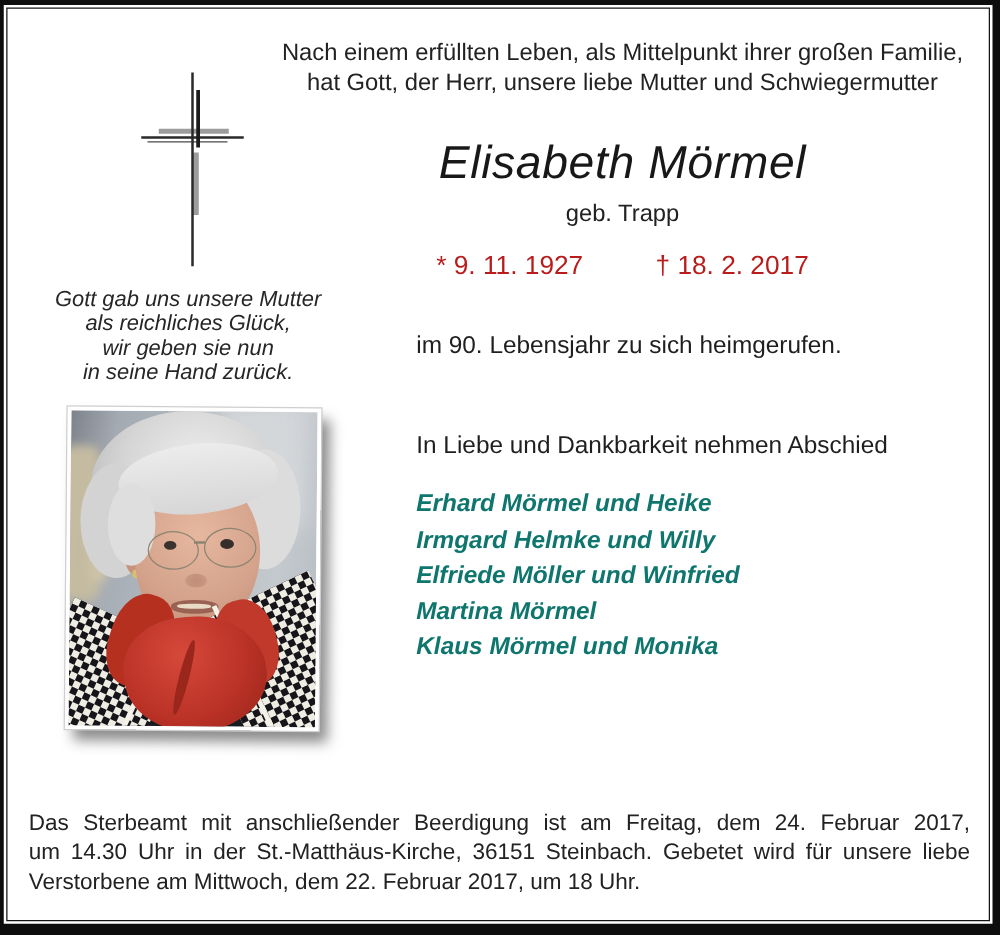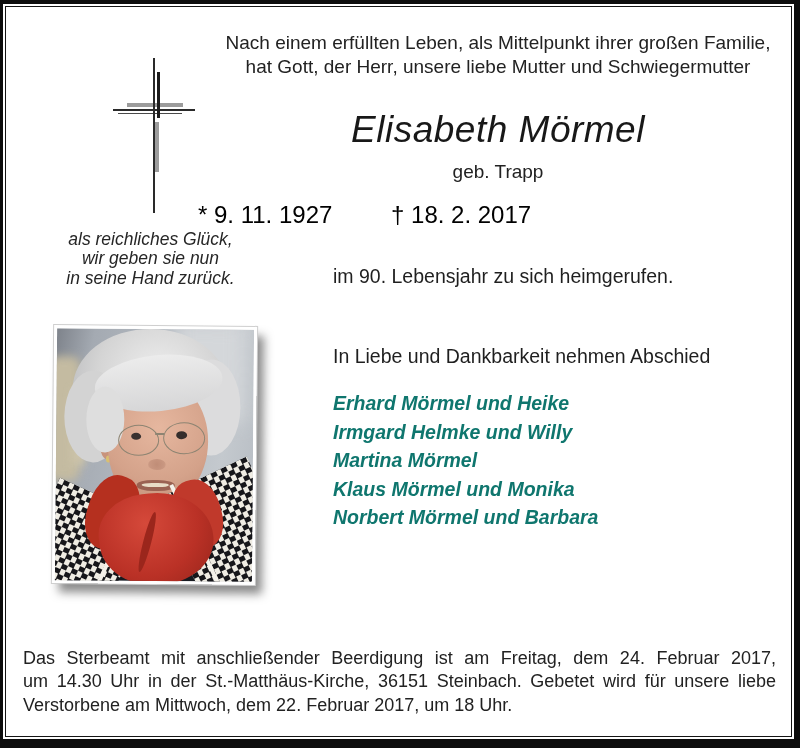--- a/index.html
+++ b/index.html
@@ -30,21 +30,21 @@
     text-align:center;font-size:37px;line-height:44px;
     font-style:italic;font-weight:400;color:#181818;
     letter-spacing:.5px;
   }
   .maiden{
     position:absolute;left:195px;top:157px;width:600px;
     text-align:center;font-size:19px;color:#222;
   }
   .dates{
     position:absolute;left:195px;top:197px;width:600px;
-    text-align:left;font-size:24px;color:#000000;
+    text-align:center;font-size:21px;color:#b91c1c;
   }
   .dates .death{margin-left:52px;}
   .poem{
     position:absolute;left:15px;top:226px;width:265px;
     text-align:center;font-style:italic;font-size:17.5px;line-height:19.4px;color:#262626;
   }
   .called{
     position:absolute;left:330px;top:261px;
     font-size:19.5px;color:#1f1f1f;
   }
@@ -148,20 +148,21 @@
 
   <div class="name">Elisabeth Mörmel</div>
   <div class="maiden">geb. Trapp</div>
 
   <div class="dates">
     <span class="birth">* 9. 11. 1927</span>
     <span class="death">† 18. 2. 2017</span>
   </div>
 
   <div class="poem">
+    <div>Gott gab uns unsere Mutter</div>
     <div>als reichliches Glück,</div>
     <div>wir geben sie nun</div>
     <div>in seine Hand zurück.</div>
   </div>
 
   <div class="called">im 90. Lebensjahr zu sich heimgerufen.</div>
 
   <div class="photo">
     <div class="ph-light"></div>
     <div class="ph-chair1"></div>
@@ -192,23 +193,23 @@
     <div class="ph-scarfR"></div>
     <div class="ph-scarfMain"></div>
     <div class="ph-scarfFold"></div>
   </div>
 
   <div class="farewell">In Liebe und Dankbarkeit nehmen Abschied</div>
 
   <div class="mourners">
     <div>Erhard Mörmel und Heike</div>
     <div>Irmgard Helmke und Willy</div>
+    <div>Elfriede Möller und Winfried</div>
     <div>Martina Mörmel</div>
     <div>Klaus Mörmel und Monika</div>
-    <div>Norbert Mörmel und Barbara</div>
   </div>
 
   <div class="funeral">
     <div class="jline">Das Sterbeamt mit anschließender Beerdigung ist am Freitag, dem 24. Februar 2017,</div>
     <div class="jline">um 14.30 Uhr in der St.-Matthäus-Kirche, 36151 Steinbach. Gebetet wird für unsere liebe</div>
     <div>Verstorbene am Mittwoch, dem 22. Februar 2017, um 18 Uhr.</div>
   </div>
 </div>
 
 </body></html>

